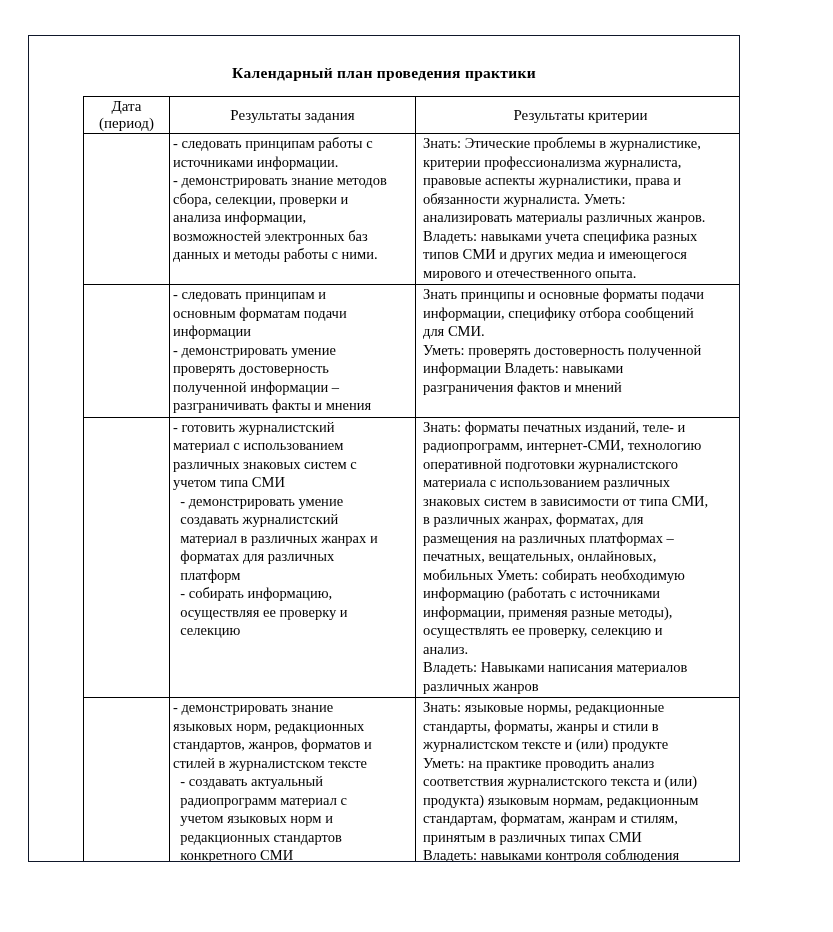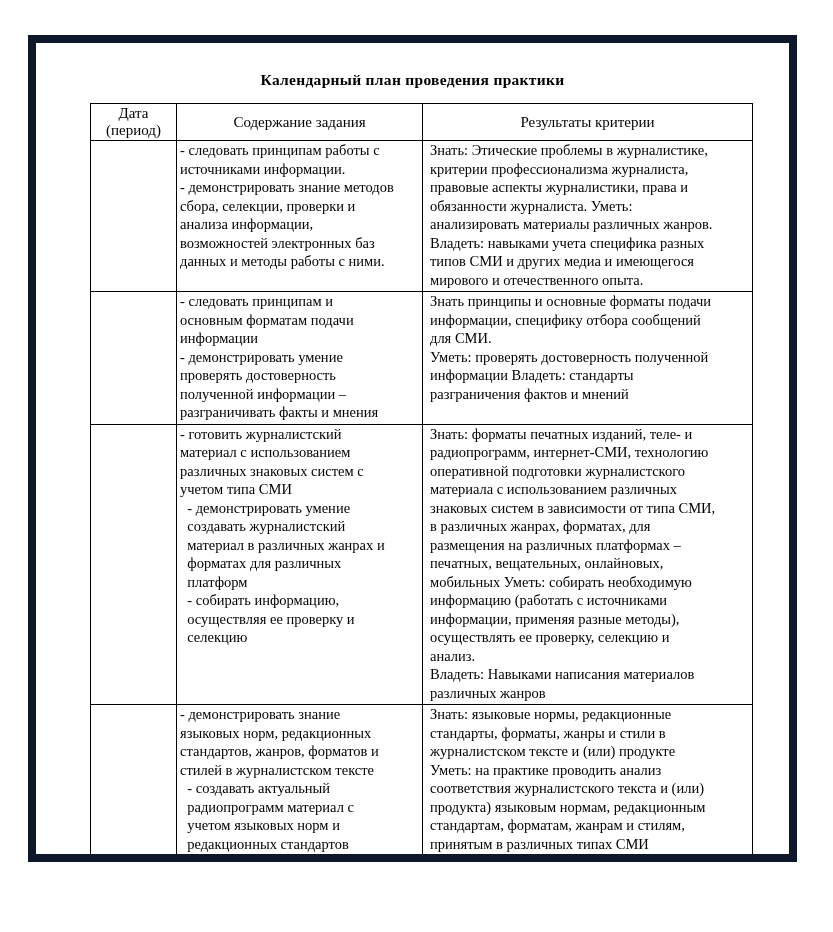--- a/index.html
+++ b/index.html
@@ -12,23 +12,23 @@
     height: 932px;
     position: relative;
     font-family: "Liberation Serif", "DejaVu Serif", serif;
     color: #000000;
     overflow: hidden;
   }
   .frame {
     position: absolute;
     left: 28px;
     top: 35px;
-    width: 769px;
+    width: 712px;
     height: 827px;
-    border: 8px solid #0f172a;
+    border: 1px solid #0f172a;
     box-sizing: border-box;
     background: #ffffff;
     overflow: hidden;
   }
   .doc-title {
     margin-top: 29px;
     text-align: center;
     font-weight: bold;
     font-size: 15.5px;
     line-height: 16px;
@@ -85,21 +85,21 @@
   <table class="schedule">
     <colgroup>
       <col class="c-date">
       <col class="c-task">
       <col class="c-results">
     </colgroup>
     <thead>
       <tr class="head-row">
         <th>Дата
 (период)</th>
-        <th>Содержание задания</th>
+        <th>Результаты задания</th>
         <th>Результаты критерии</th>
       </tr>
     </thead>
     <tbody>
       <tr class="row-0">
         <td class="cell-date"></td>
         <td class="cell-task">- следовать принципам работы с
 источниками информации.
 - демонстрировать знание методов
 сбора, селекции, проверки и
@@ -121,21 +121,21 @@
 основным форматам подачи
 информации
 - демонстрировать умение
 проверять достоверность
 полученной информации –
 разграничивать факты и мнения</td>
         <td class="cell-results">Знать принципы и основные форматы подачи
 информации, специфику отбора сообщений
 для СМИ.
 Уметь: проверять достоверность полученной
-информации Владеть: стандарты
+информации Владеть: навыками
 разграничения фактов и мнений</td>
       </tr>
       <tr class="row-2">
         <td class="cell-date"></td>
         <td class="cell-task">- готовить журналистский
 материал с использованием
 различных знаковых систем с
 учетом типа СМИ
   - демонстрировать умение
   создавать журналистский

